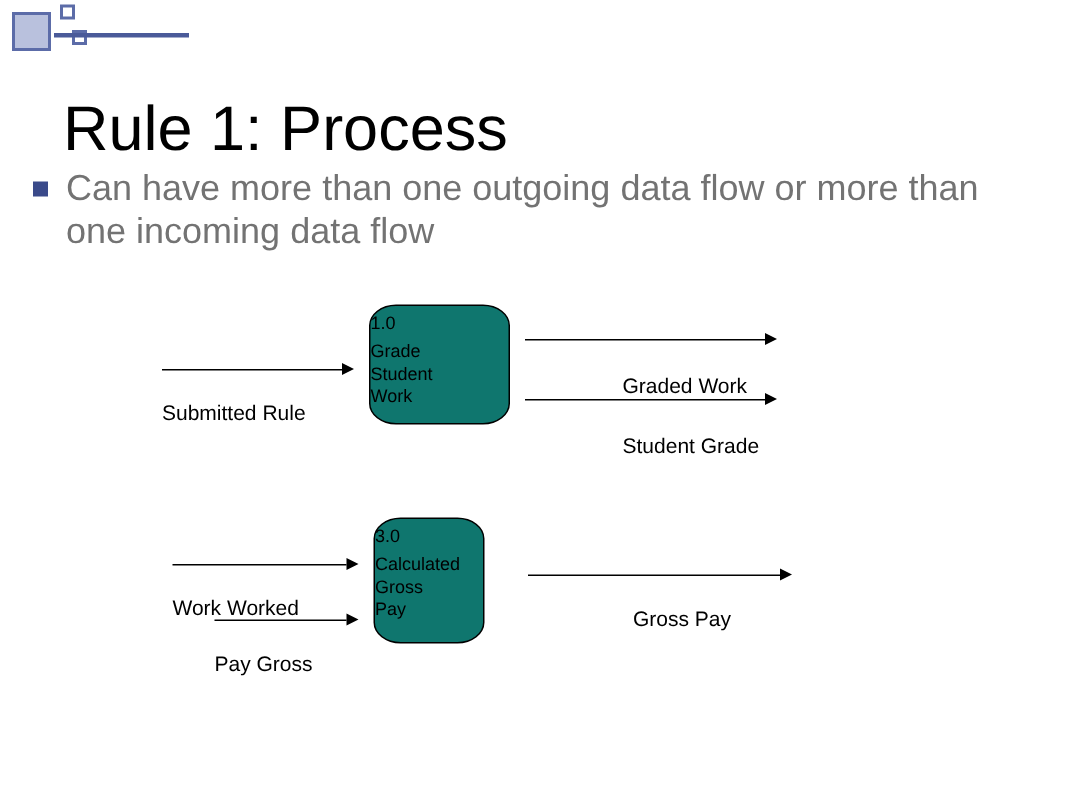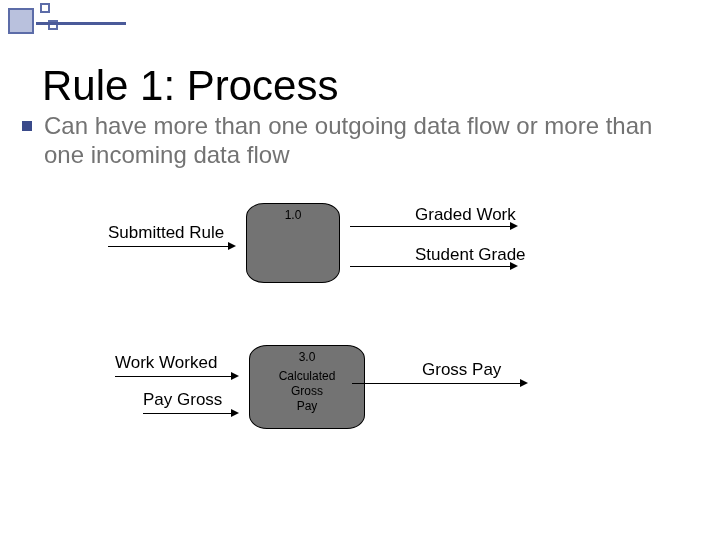--- a/index.html
+++ b/index.html
@@ -68,30 +68,31 @@
   }
   .diagram-area {
     position: absolute;
     top: 195px;
     left: 0;
     width: 720px;
     height: 340px;
   }
   .dlabel {
     position: absolute;
-    font-size: 17px;
+    font-size: 14px;
     color: #000;
     white-space: nowrap;
+    margin-top: 44px;
   }
   .process-box {
     position: absolute;
     border: 1px solid #000;
     border-radius: 18px / 14px;
-    background: #737373;
-    text-align: center;
+    background: #0f766e;
+    text-align: left;
     font-size: 12px;
     color: #000;
     padding-top: 4px;
     line-height: 1.25;
   }
   .process-box .pid {
     display: block;
     margin-bottom: 4px;
   }
   .arrow-line {
@@ -125,39 +126,42 @@
 </div>
 
 <div class="diagram-area">
 
   <div class="dlabel" style="top:28px; left:108px;">Submitted Rule</div>
   <div class="arrow-line" style="top:51px; left:108px; width:120px;"></div>
   <div class="arrow-head" style="top:47px; left:228px;"></div>
 
   <div class="process-box" style="top:8px; left:246px; width:94px; height:80px;">
     <span class="pid">1.0</span>
+    <span style="white-space:pre-line;">Grade
+Student
+Work</span>
   </div>
 
   <div class="dlabel" style="top:10px; left:415px;">Graded Work</div>
   <div class="arrow-line" style="top:31px; left:350px; width:160px;"></div>
   <div class="arrow-head" style="top:27px; left:510px;"></div>
 
   <div class="dlabel" style="top:50px; left:415px;">Student Grade</div>
   <div class="arrow-line" style="top:71px; left:350px; width:160px;"></div>
   <div class="arrow-head" style="top:67px; left:510px;"></div>
 
   <div class="dlabel" style="top:158px; left:115px;">Work Worked</div>
   <div class="arrow-line" style="top:181px; left:115px; width:116px;"></div>
   <div class="arrow-head" style="top:177px; left:231px;"></div>
 
   <div class="dlabel" style="top:195px; left:143px;">Pay Gross</div>
   <div class="arrow-line" style="top:218px; left:143px; width:88px;"></div>
   <div class="arrow-head" style="top:214px; left:231px;"></div>
 
-  <div class="process-box" style="top:150px; left:249px; width:116px; height:84px;">
+  <div class="process-box" style="top:150px; left:249px; width:74px; height:84px;">
     <span class="pid">3.0</span>
     <span style="white-space:pre-line;">Calculated
 Gross
 Pay</span>
   </div>
 
   <div class="dlabel" style="top:165px; left:422px;">Gross Pay</div>
   <div class="arrow-line" style="top:188px; left:352px; width:168px;"></div>
   <div class="arrow-head" style="top:184px; left:520px;"></div>
 

